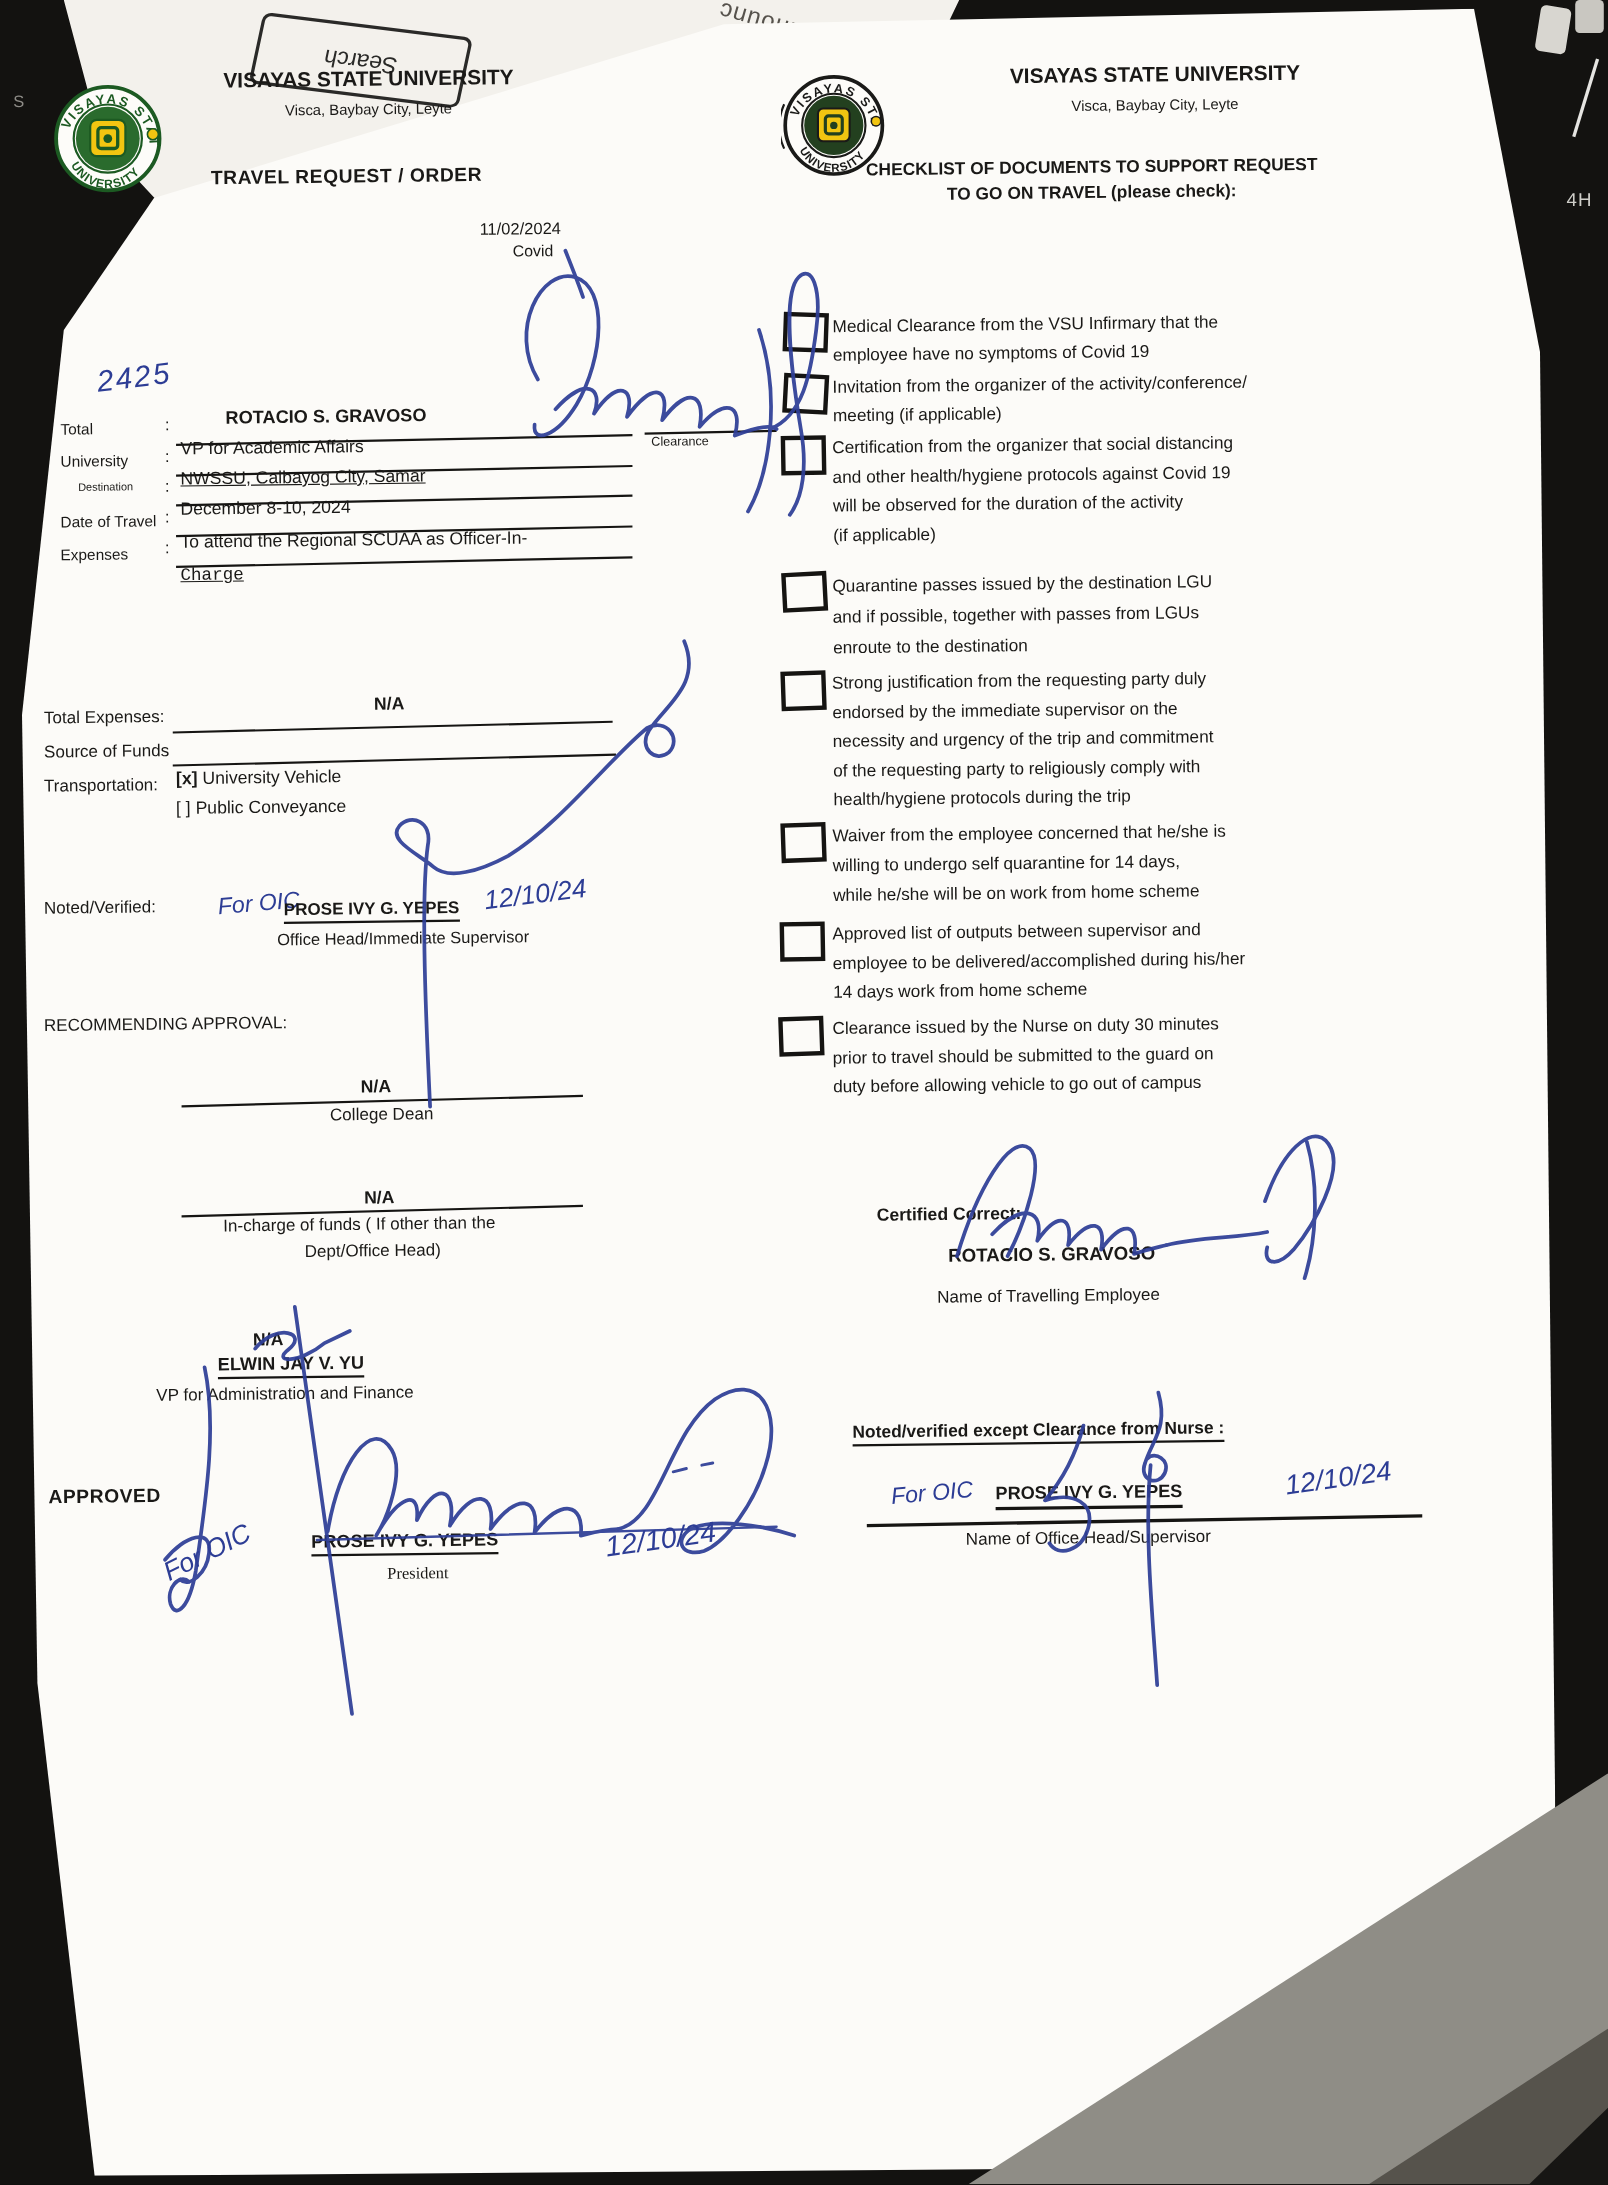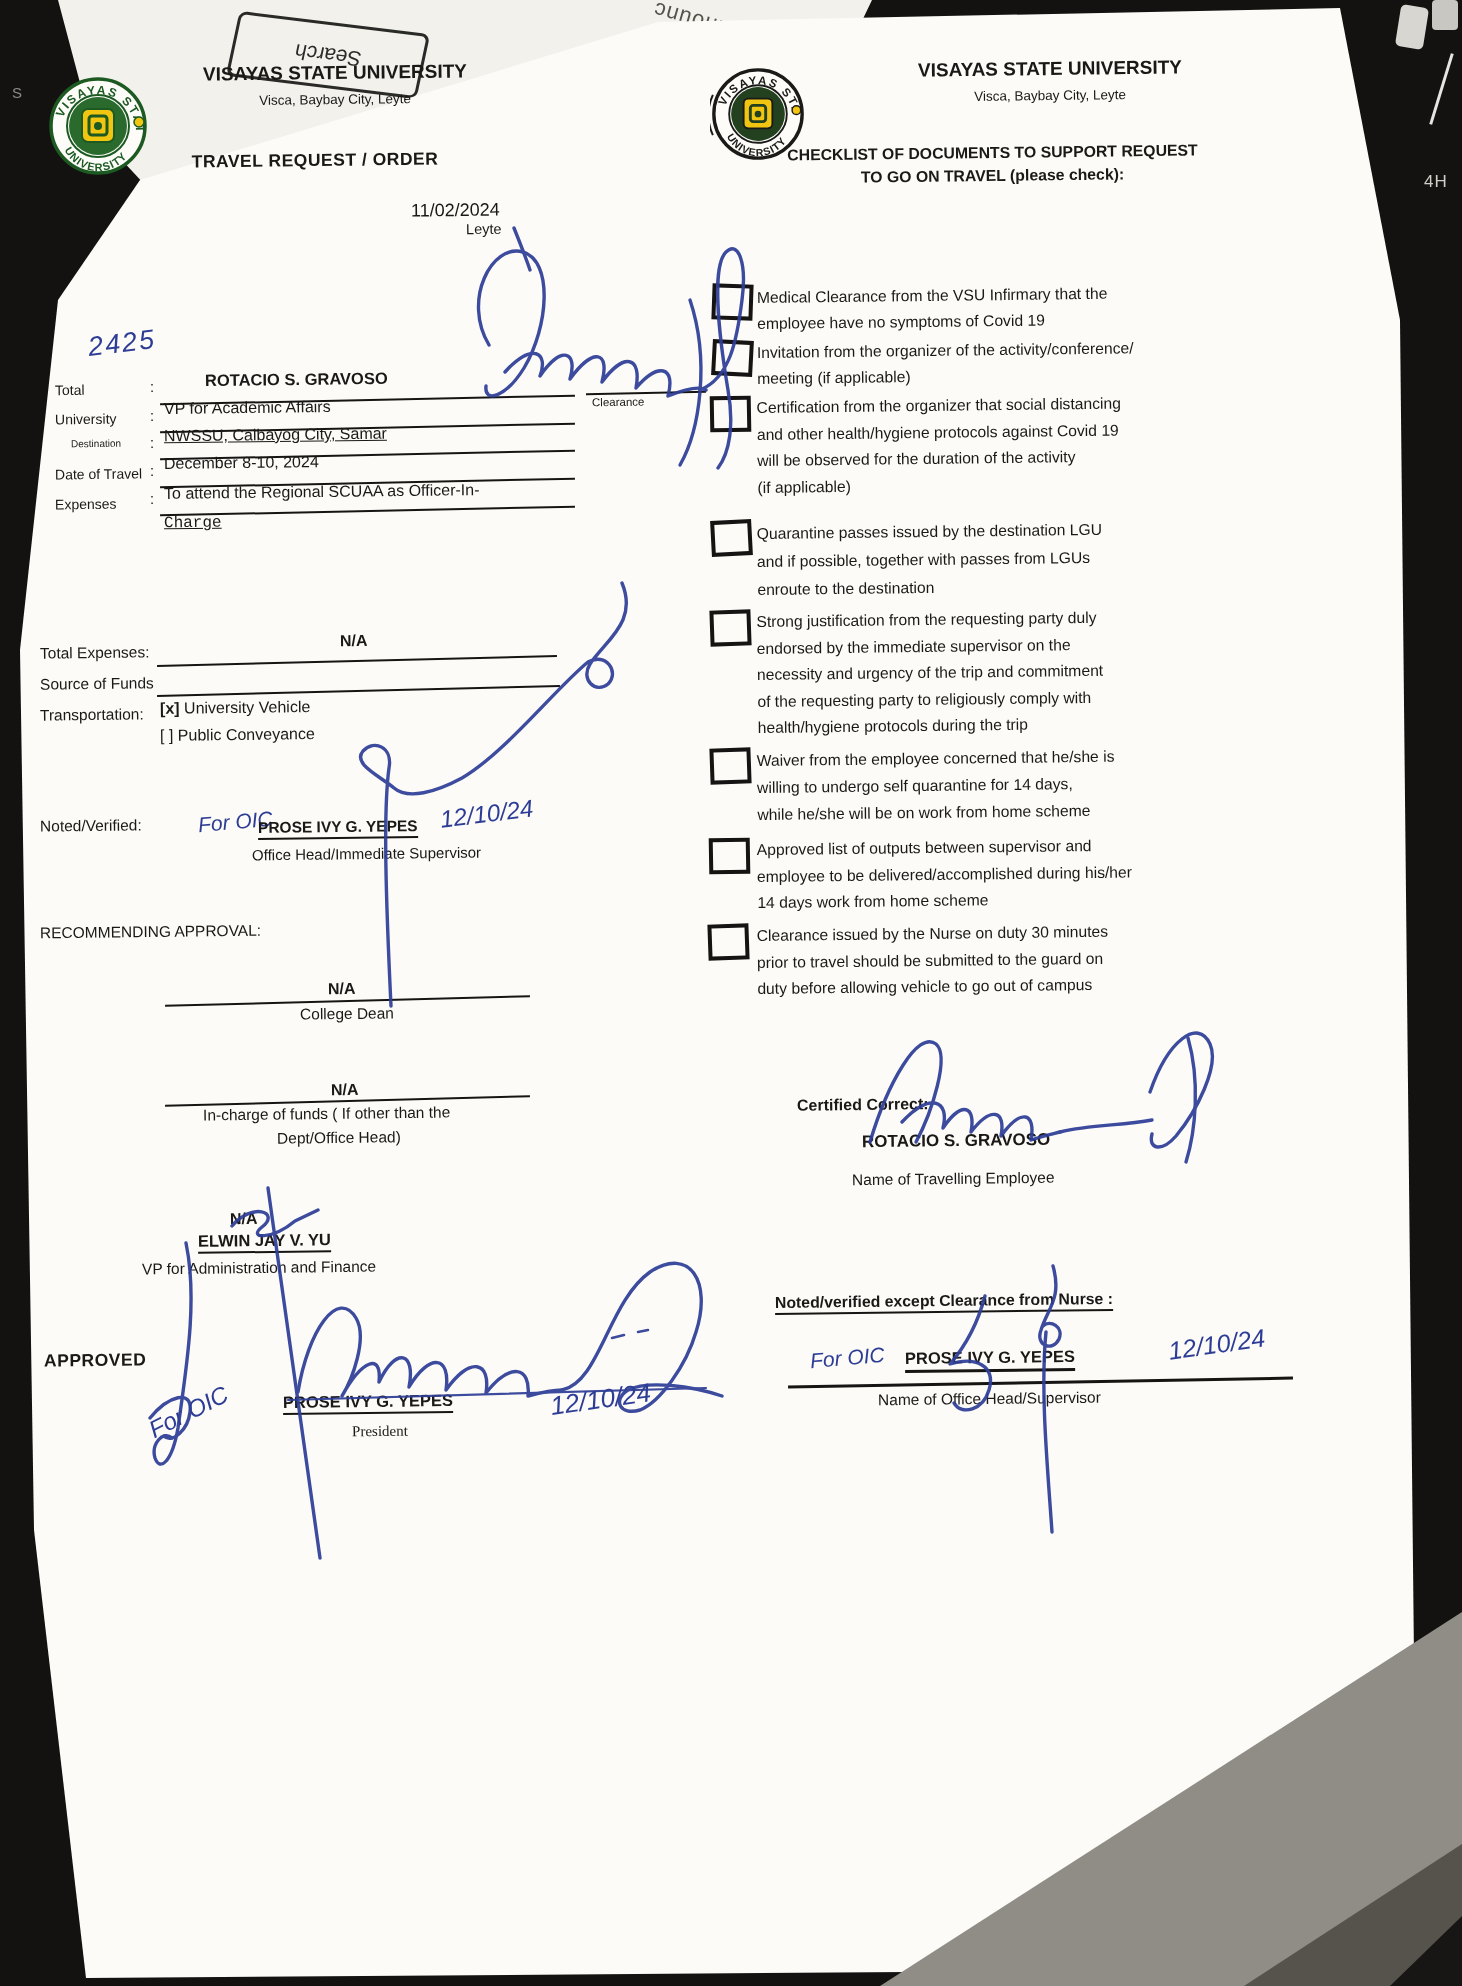--- a/index.html
+++ b/index.html
@@ -72,22 +72,22 @@
     <rect x="-16" y="-17" width="32" height="33" rx="6" fill="#f2c511" stroke="#1c5a22" stroke-width="2"></rect>
     <rect x="-9" y="-10" width="18" height="19" rx="3" fill="none" stroke="#1c5a22" stroke-width="3"></rect>
     <circle cx="0" cy="0" r="4" fill="#1c5a22"></circle>
     <circle cx="41" cy="-4" r="5" fill="#f2c511" stroke="#1c5a22" stroke-width="1.5"></circle>
   </svg>
 
   <div class="t b ctr" style="left:175px;top:62px;width:320px;font-size:19px;">VISAYAS STATE UNIVERSITY</div>
   <div class="t ctr" style="left:175px;top:92px;width:320px;font-size:13.5px;">Visca, Baybay City, Leyte</div>
   <div class="t b ctr" style="left:170px;top:150px;width:290px;font-size:17.5px;letter-spacing:0.5px;">TRAVEL REQUEST / ORDER</div>
 
-  <div class="t" style="left:411px;top:200px;font-size:18px;">11/02/2024</div>
-  <div class="t" style="left:466px;top:221px;font-size:14.5px;">Leyte</div>
+  <div class="t" style="left:436px;top:200px;font-size:15px;">11/02/2024</div>
+  <div class="t" style="left:466px;top:221px;font-size:14.5px;">Covid</div>
 
   <div class="t ink" style="left:88px;top:328px;font-size:27px;letter-spacing:2px;transform:rotate(-7deg);">2425</div>
 
   <div class="t" style="left:55px;top:382px;font-size:14px;">Total</div>
   <div class="t" style="left:150px;top:378px;font-size:15px;">:</div>
   <div class="t b" style="left:205px;top:370px;font-size:16.5px;">ROTACIO S. GRAVOSO</div>
   <div class="ln" style="left:160px;top:399px;width:415px;transform:rotate(-1.2deg);"></div>
   <div class="ln" style="left:586px;top:392px;width:120px;transform:rotate(-1.2deg);"></div>
   <div class="t" style="left:592px;top:396px;font-size:11.5px;">Clearance</div>
 

